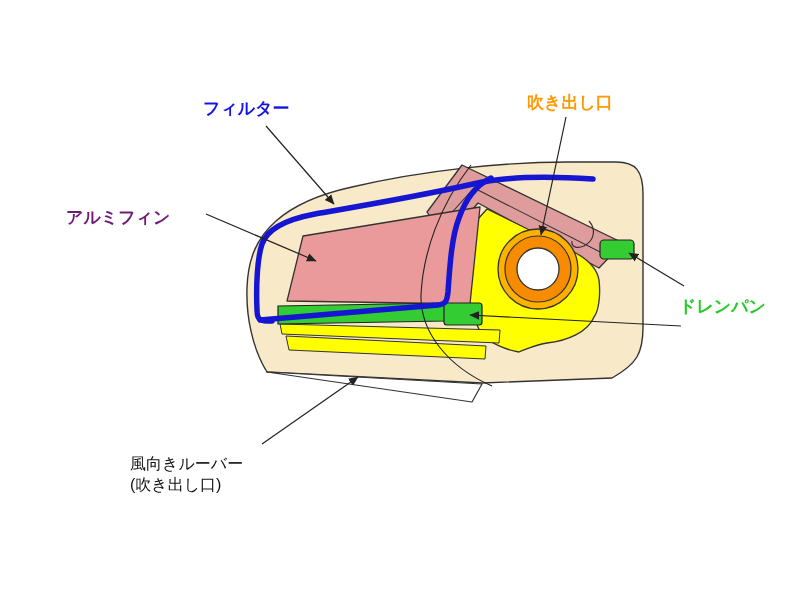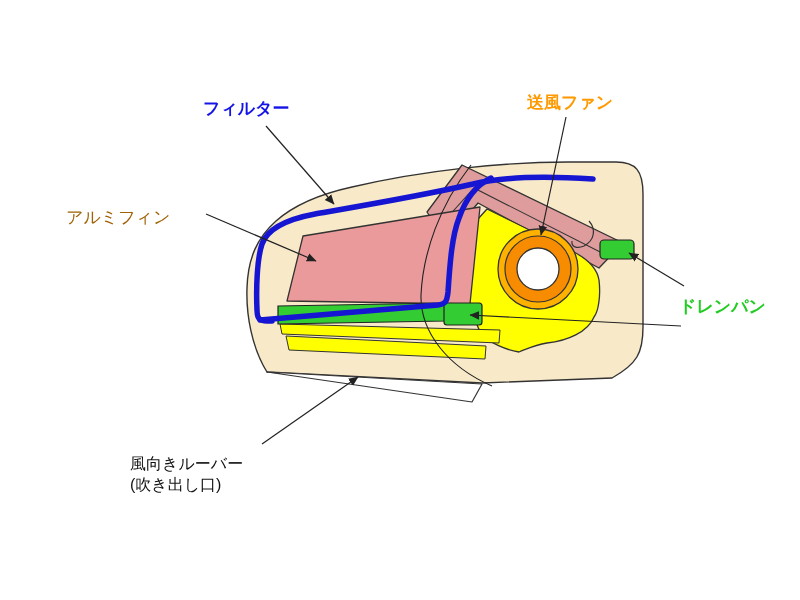--- a/index.html
+++ b/index.html
@@ -4,21 +4,21 @@
 <style>
   html,body{margin:0;padding:0;background:#ffffff;}
   .stage{
     position:relative;width:800px;height:600px;background:#ffffff;overflow:hidden;
     font-family:"Liberation Sans","DejaVu Sans",sans-serif;
   }
   .stage svg{position:absolute;left:0;top:0;}
   .lbl{position:absolute;white-space:nowrap;}
   .lbl-filter {left:192px;top:97px; font-size:17px;font-weight:bold;color:#1414e6;margin-left:11px;}
   .lbl-fan    {left:527px;top:91px; font-size:17px;font-weight:bold;color:#ff9900;}
-  .lbl-fin    {left:66px; top:206px;font-size:17px;font-weight:normal;color:#a16207;}
+  .lbl-fin    {left:66px; top:206px;font-size:17px;font-weight:bold;color:#701a75;}
   .lbl-drain  {left:679px;top:295px;font-size:17px;font-weight:bold;color:#22cc22;}
   .lbl-louver {left:130px;top:453px;font-size:16px;font-weight:normal;color:#111111;line-height:21px;}
 </style>
 </head>
 <body>
 
 <div class="stage">
 
   <svg width="800" height="600" viewBox="0 0 800 600">
     <defs>
@@ -81,20 +81,20 @@
 
     <path fill="none" stroke="#222222" stroke-width="1.2" marker-end="url(#ah)" d="M 266,126 L 334,204"></path>
     <path fill="none" stroke="#222222" stroke-width="1.2" marker-end="url(#ah)" d="M 206,214 L 316,261"></path>
     <path fill="none" stroke="#222222" stroke-width="1.2" marker-end="url(#ah)" d="M 566,117 L 541,235"></path>
     <path fill="none" stroke="#222222" stroke-width="1.2" marker-end="url(#ah)" d="M 684,286 L 629,253"></path>
     <path fill="none" stroke="#222222" stroke-width="1.2" marker-end="url(#ah)" d="M 681,326 L 470,315"></path>
     <path fill="none" stroke="#222222" stroke-width="1.2" marker-end="url(#ah)" d="M 262,444 L 358,377"></path>
   </svg>
 
   <div class="lbl lbl-filter">フィルター</div>
-  <div class="lbl lbl-fan">送風ファン</div>
+  <div class="lbl lbl-fan">吹き出し口</div>
   <div class="lbl lbl-fin">アルミフィン</div>
   <div class="lbl lbl-louver">
     <div>風向きルーバー</div>
     <div>(吹き出し口)</div>
   </div>
   <div class="lbl lbl-drain">ドレンパン</div>
 </div>
 
 </body></html>

